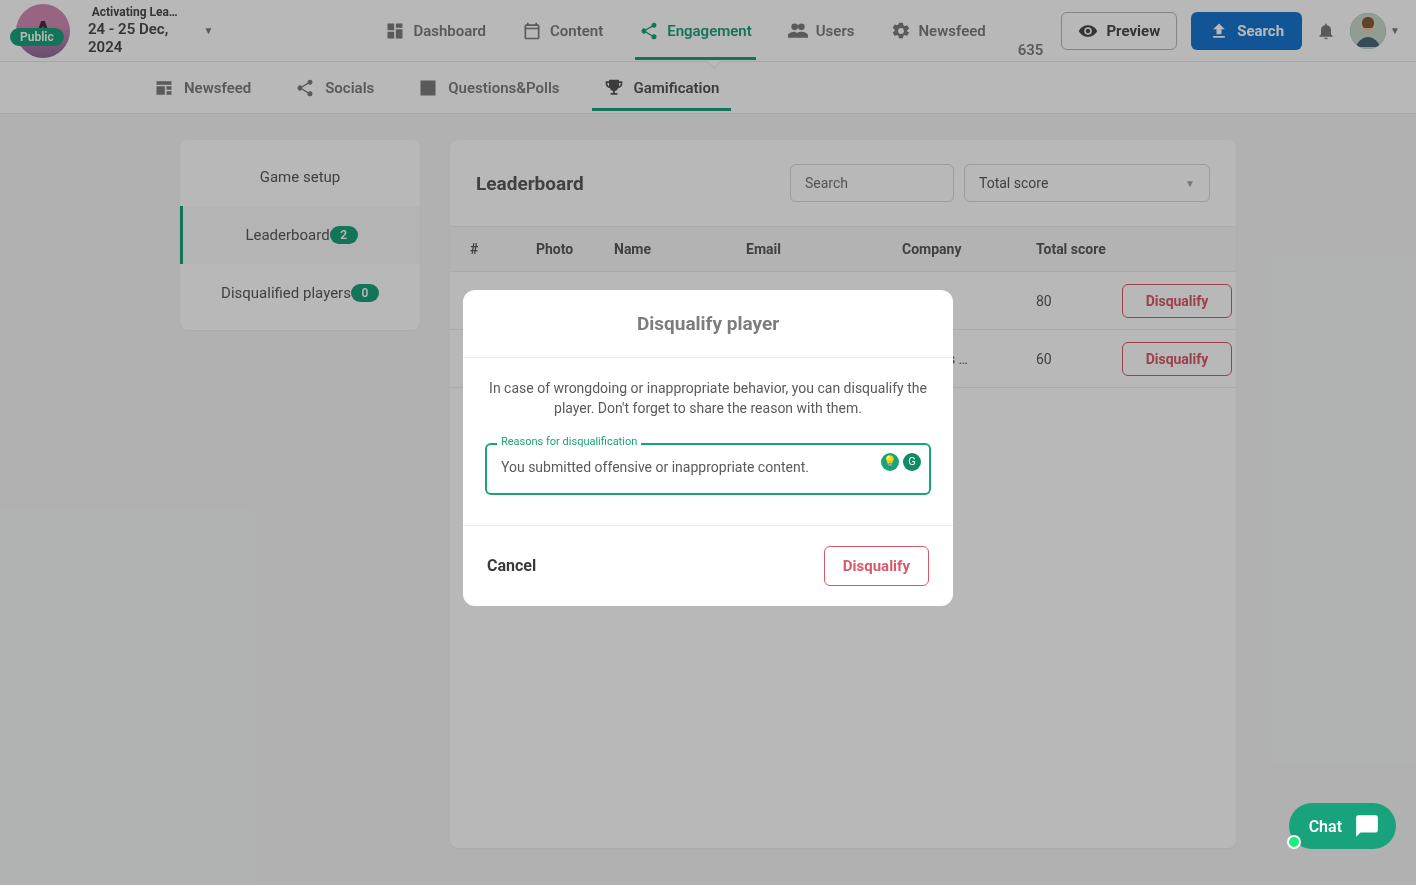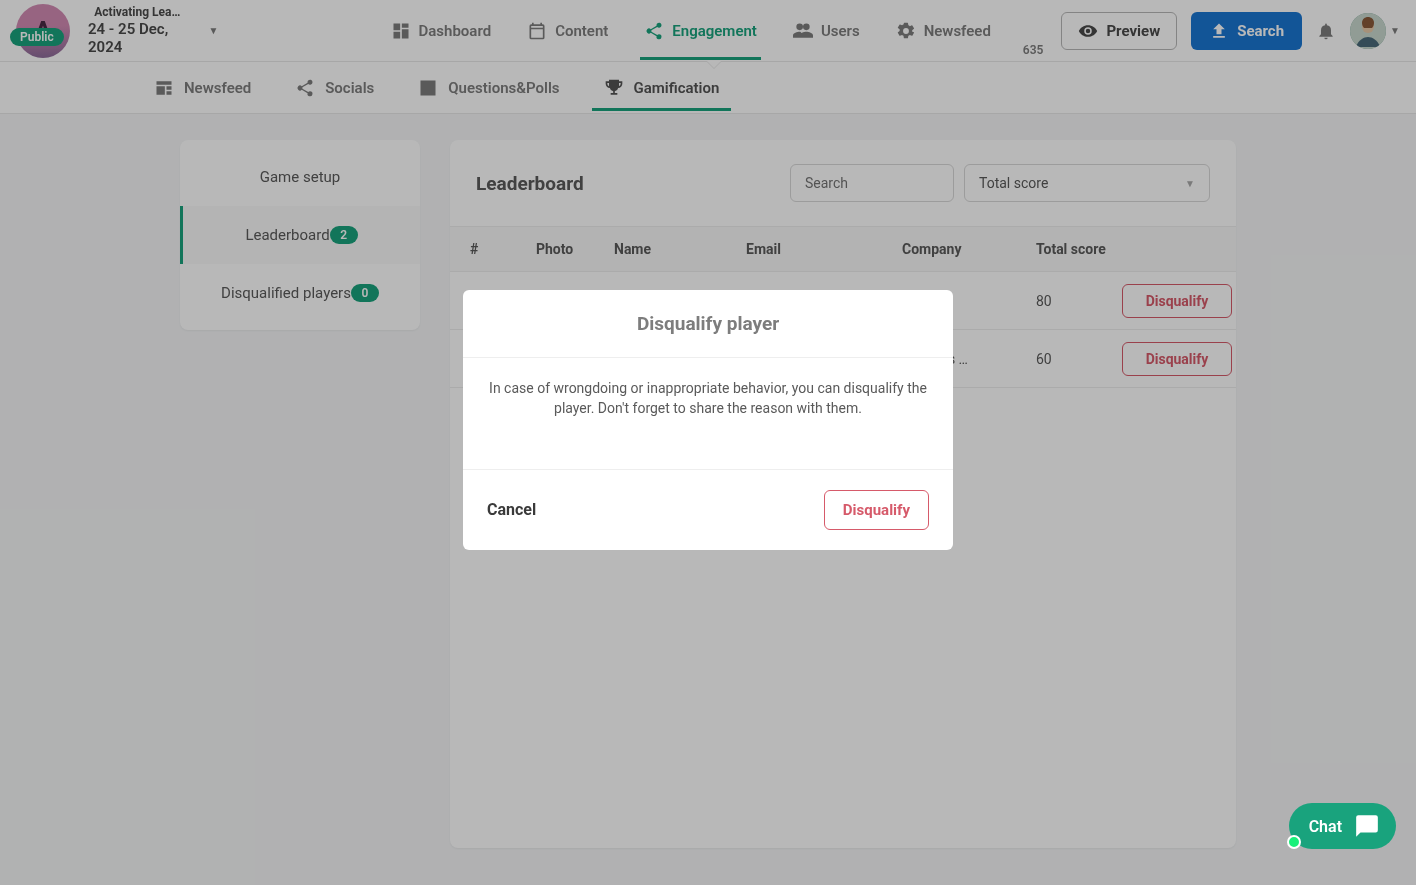--- a/index.html
+++ b/index.html
@@ -16,21 +16,21 @@
     .brand-caret { margin-left:4px; color:#7d7d7d; font-size:10px; align-self:center;}
     
     .nav-main { display:flex; gap:28px; margin-left:150px; align-items:center; }
     .nav-item { display:flex; align-items:center; gap:8px; color:#7d7d7d; font-weight:600; font-size:15px; cursor:pointer; position:relative; padding:18px 4px;justify-content:space-between;}
     .nav-item.active { color:#19a37d; }
     .nav-item.active::after { content:""; position:absolute; bottom:-1px; left:0; right:0; height:3px; background:#19a37d;}
     .nav-icon { width:20px; height:20px; display:inline-flex; align-items:center; justify-content:center;}
     .nav-icon svg { width:20px; height:20px; fill:currentColor; }
     
     .nav-right { margin-left:auto; display:flex; align-items:center; gap:14px;}
-    .badge-num { color:#7d7d7d; font-weight:600; font-size:12px;margin-top:39px;}
+    .badge-num { color:#7d7d7d; font-weight:600; font-size:15px;margin-top:39px;}
     .btn-preview { border:1.5px solid #b8b8b8; background:#fff; color:#4a4a4a; padding:8px 16px; border-radius:6px; font-weight:700; font-size:15px; display:flex; align-items:center; gap:8px; cursor:pointer;}
     .btn-upgrade { background:#1976d2; color:#fff; border:none; padding:9px 18px; border-radius:6px; font-weight:700; font-size:15px; display:flex; align-items:center; gap:8px; cursor:pointer;}
     .bell-icon { color:#7d7d7d; cursor:pointer;}
     .avatar-wrap { display:flex; align-items:center; gap:4px; cursor:pointer;}
     .avatar { width:36px; height:36px; border-radius:50%; background:#8fb5a8; display:inline-flex; align-items:center; justify-content:center; overflow:hidden;}
     .avatar svg { width:36px; height:36px;}
     
     
     .subnav { height:52px; background:#fff; border-bottom:1px solid #e8e8e8; display:flex; align-items:center; gap:36px; padding-left:150px; position:relative;}
     .sub-item { display:flex; align-items:center; gap:10px; color:#7d7d7d; font-weight:600; font-size:15px; cursor:pointer; padding:12px 4px; position:relative;}
@@ -57,21 +57,21 @@
     .select-box { border:1px solid #d8d8d8; border-radius:6px; padding:10px 14px; width:246px; display:flex; justify-content:space-between; align-items:center; font-size:14px; color:#5a5a5a; cursor:pointer;}
     
     
     .table-head { display:grid; grid-template-columns: 66px 78px 132px 156px 134px 86px 110px; padding:14px 20px; background:#f8f8f8; border-top:1px solid #eee; border-bottom:1px solid #eee; color:#5a5a5a; font-weight:700; font-size:14px;}
     .table-row { display:grid; grid-template-columns: 66px 78px 132px 156px 134px 86px 110px; padding:12px 20px; border-bottom:1px solid #eee; align-items:center; font-size:14px; color:#5a5a5a; height:58px;}
     .company-cell { white-space:nowrap; overflow:hidden; text-overflow:ellipsis; padding-right:10px;}
     .btn-disqualify { border:1.5px solid #d65a6a; color:#d65a6a; background:#fff; padding:8px 12px; border-radius:6px; font-weight:700; font-size:14px; cursor:pointer;}
     
     
     .overlay { position:absolute; inset:0; background:rgba(0,0,0,0.28); display:flex; align-items:flex-start; justify-content:center; padding-top:290px;}
-    .modal { width:490px; background:#fff; border-radius:6px; overflow:hidden;}
+    .modal { width:490px; background:#fff; border-radius:12px; overflow:hidden;}
     .modal-hd { padding:22px 20px; text-align:center; font-size:19px; font-weight:700; color:#7d7d7d; border-bottom:1px solid #eee;}
     .modal-body { padding:20px 22px 26px;}
     .modal-body p { text-align:center; font-size:14px; color:#5a5a5a; line-height:1.45; margin-bottom:24px;}
     .field-wrap { position:relative;}
     .field-label { position:absolute; top:-8px; left:12px; background:#fff; padding:0 4px; font-size:11px; color:#19a37d;}
     .field-textarea { width:100%; border:2px solid #19a37d; border-radius:6px; padding:14px 60px 14px 14px; font-size:14px; color:#5a5a5a; resize:none; height:52px; font-family:inherit;}
     .field-icons { position:absolute; right:10px; top:10px; display:flex; gap:4px;}
     .fi { width:18px; height:18px; border-radius:50%; display:inline-flex; align-items:center; justify-content:center; font-size:11px; color:#fff;}
     .fi.green { background:#19a37d;}
     .fi.dark { background:#118a66;}
@@ -271,20 +271,28 @@
       <button class="btn-disqualify">Disqualify</button>
     </div>
   </div>
 </div>
 
 <div class="overlay">
   <div class="modal">
     <div class="modal-hd">Disqualify player</div>
     <div class="modal-body">
       <p>In case of wrongdoing or inappropriate behavior, you can disqualify the player. Don't forget to share the reason with them.</p>
+      <div class="field-wrap">
+        <span class="field-label">Reasons for disqualification</span>
+        <textarea class="field-textarea" style="">You submitted offensive or inappropriate content.</textarea>
+        <div class="field-icons">
+          <span class="fi green">💡</span>
+          <span class="fi dark">G</span>
+        </div>
+      </div>
     </div>
     <div class="modal-ft">
       <button class="btn-cancel">Cancel</button>
       <button class="btn-dq">Disqualify</button>
     </div>
   </div>
 </div>
 
 <div class="chat-widget">
   <span>Chat</span>

